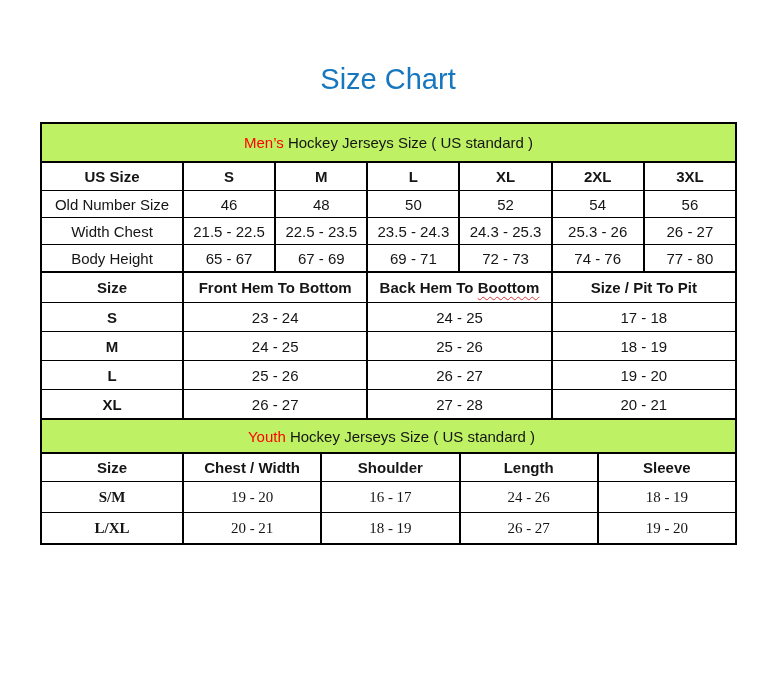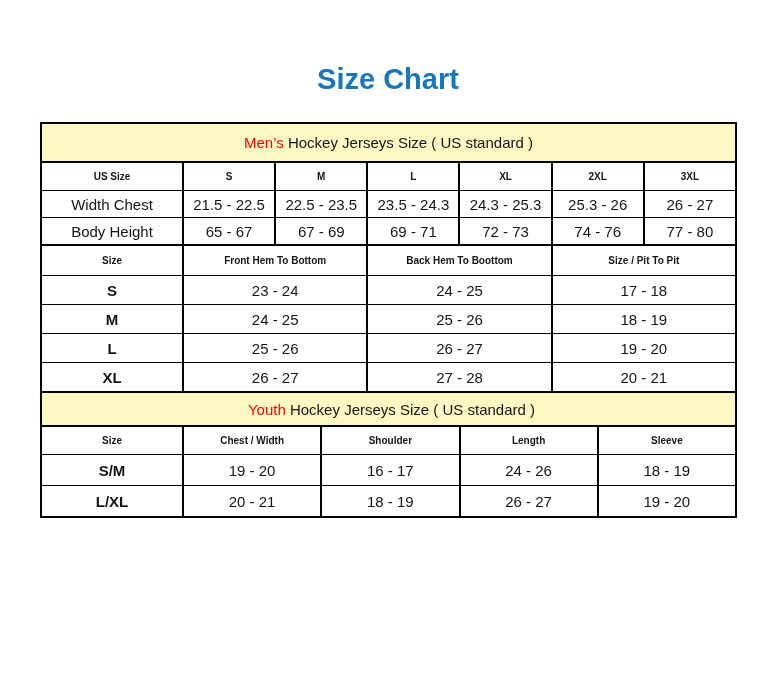--- a/index.html
+++ b/index.html
@@ -10,21 +10,21 @@
     height: 692px;
     font-family: "Liberation Sans", sans-serif;
     overflow: hidden;
   }
   .page-title {
     margin: 62px 0 0 0;
     text-align: center;
     color: #1777BE;
     font-size: 29px;
     line-height: 34px;
-    font-weight: bold;
+    font-weight: normal;
   }
   .tables {
     width: 697px;
     margin: 26px 0 0 40px;
   }
   table.sheet {
     border-collapse: collapse;
     table-layout: fixed;
     width: 697px;
     border: 2px solid #000000;
@@ -35,44 +35,45 @@
     border-left-width: 2px;
     border-right-width: 2px;
     text-align: center;
     vertical-align: middle;
     padding: 0 2px;
     color: #151515;
     overflow: hidden;
     white-space: nowrap;
   }
   .band-cell {
-    background: #fef9c3;
+    background: #bef264;
     border-top-width: 2px !important;
     border-bottom-width: 2px !important;
     font-weight: bold;
     font-size: 17px;
     height: 37px;
   }
   .band-accent { color: #FF0000; }
   .sheet th {
     font-weight: bold;
-    font-size: 10px;
+    font-size: 15px;
     height: 27px;
   }
   .sheet td {
     font-size: 15px;
     font-weight: normal;
   }
   .t-mens td.data-cell  { height: 26px; }
   .t-womens td.data-cell { height: 28px; }
   .t-womens th { height: 29px; }
-  .t-youth td.data-cell { height: 30px; }
+  .t-youth td.data-cell { height: 30px; font-family: Liberation Serif, serif; }
   .t-youth .band-cell { height: 32px; padding-left: 8px; }
   td.row-label { font-weight: bold; }
   .squiggle {
+    text-decoration: underline;
     text-decoration-style: wavy;
     text-decoration-color: #D93636;
     text-decoration-thickness: 1px;
     text-underline-offset: 3px;
   }
 </style>
 </head>
 <body>
 
 <h1 class="page-title">Size Chart</h1>
@@ -96,20 +97,29 @@
       <tr>
         <th>US Size</th>
         <th>S</th>
         <th>M</th>
         <th>L</th>
         <th>XL</th>
         <th>2XL</th>
         <th>3XL</th>
       </tr>
       <tr>
+        <td class="data-cell">Old Number Size</td>
+        <td class="data-cell">46</td>
+        <td class="data-cell">48</td>
+        <td class="data-cell">50</td>
+        <td class="data-cell">52</td>
+        <td class="data-cell">54</td>
+        <td class="data-cell">56</td>
+      </tr>
+      <tr>
         <td class="data-cell">Width Chest</td>
         <td class="data-cell">21.5 - 22.5</td>
         <td class="data-cell">22.5 - 23.5</td>
         <td class="data-cell">23.5 - 24.3</td>
         <td class="data-cell">24.3 - 25.3</td>
         <td class="data-cell">25.3 - 26</td>
         <td class="data-cell">26 - 27</td>
       </tr>
       <tr>
         <td class="data-cell">Body Height</td>

